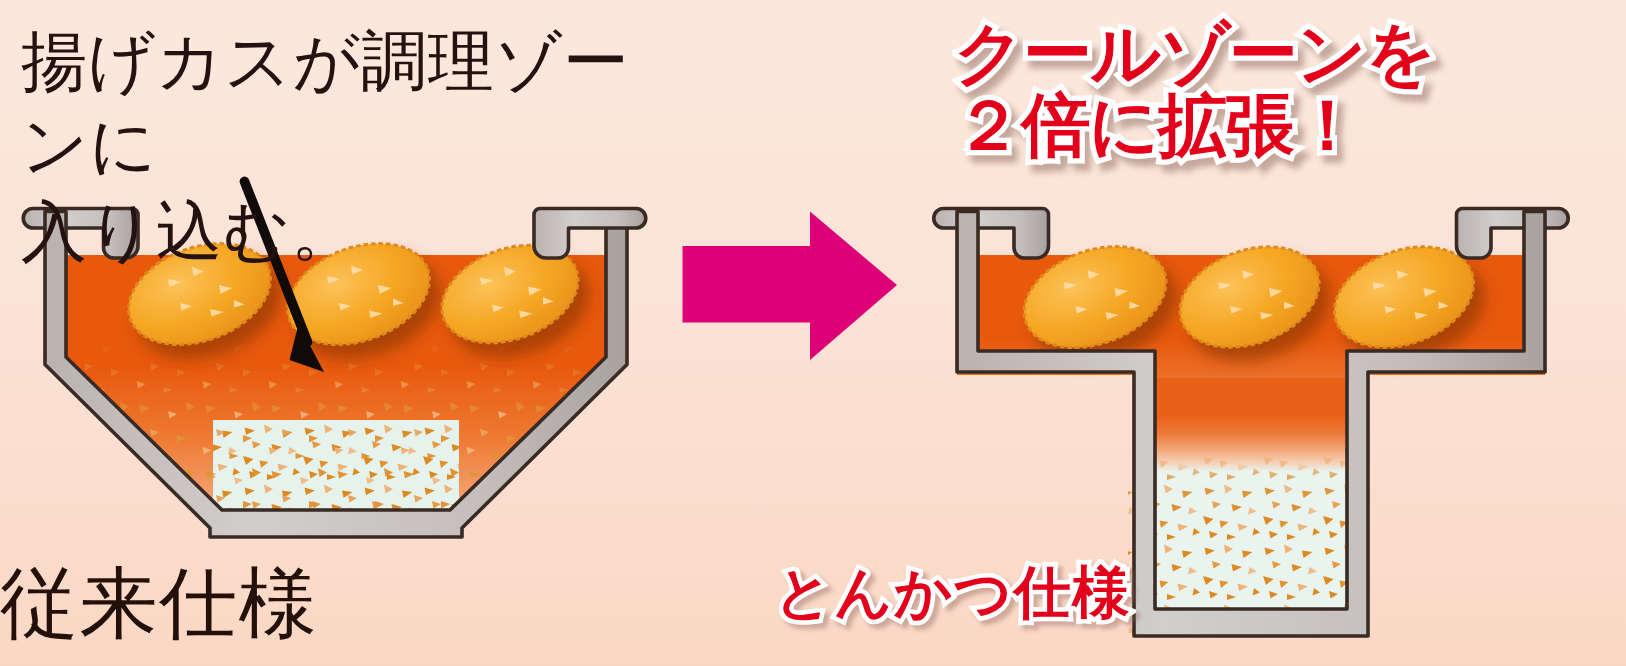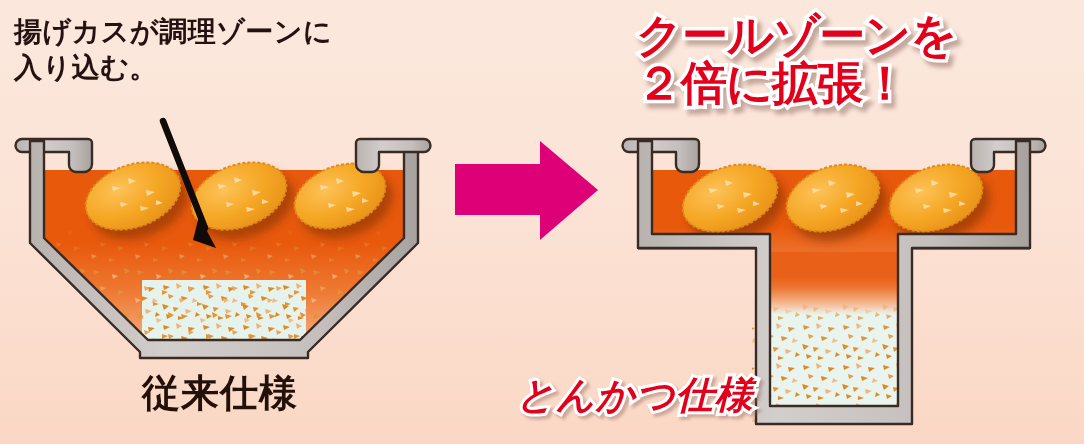--- a/index.html
+++ b/index.html
@@ -14,23 +14,23 @@
     background:linear-gradient(180deg,#fbe8dd 0%,#fbe3d6 45%,#fbddcd 75%,#fad7c4 100%);
     overflow:hidden;
   }
   .svgwrap{position:absolute;left:0;top:0;width:1084px;height:444px;}
 
   
   .left-caption{
     position:absolute;
     left:14px; top:14px;
     width:430px;
-    font-size:28px;
+    font-size:44px;
     line-height:1.28;
-    font-weight:700;
+    font-weight:400;
     color:#231210;
     letter-spacing:0.5px;
     white-space:pre-line;
     font-family:"DejaVu Sans","Liberation Sans",sans-serif;
   }
 
   
   .right-headline{
     position:absolute;
     left:636px; top:12px;
@@ -46,41 +46,39 @@
     -webkit-text-stroke:7px #ffffff;
     paint-order:stroke fill;
     filter:drop-shadow(4px 5px 2px rgba(130,90,80,0.45));
   }
 
   
   .label-old{
     position:absolute;
     left:0px; top:368px;
     width:440px;
-    text-align:center;
-    font-size:38px;
-    font-weight:bold;
+    font-size:52px;
+    font-weight:normal;
     color:#231008;
     letter-spacing:1px;
     font-family:"DejaVu Sans","Liberation Sans",sans-serif;
   }
   .label-new{
     position:absolute;
     left:470px; top:370px;
     width:330px;
     text-align:center;
     font-size:38px;
     font-weight:bold;
     color:#e2001a;
     letter-spacing:1px;
     font-family:"DejaVu Sans","Liberation Sans",sans-serif;
     -webkit-text-stroke:6px #ffffff;
     paint-order:stroke fill;
     filter:drop-shadow(3px 3px 1.5px rgba(140,95,85,0.40));
-    font-style:italic;
   }
 </style>
 </head>
 <body>
 
 <div id="stage">
 
   <svg class="svgwrap" viewBox="0 0 1084 444">
     <defs>
 

